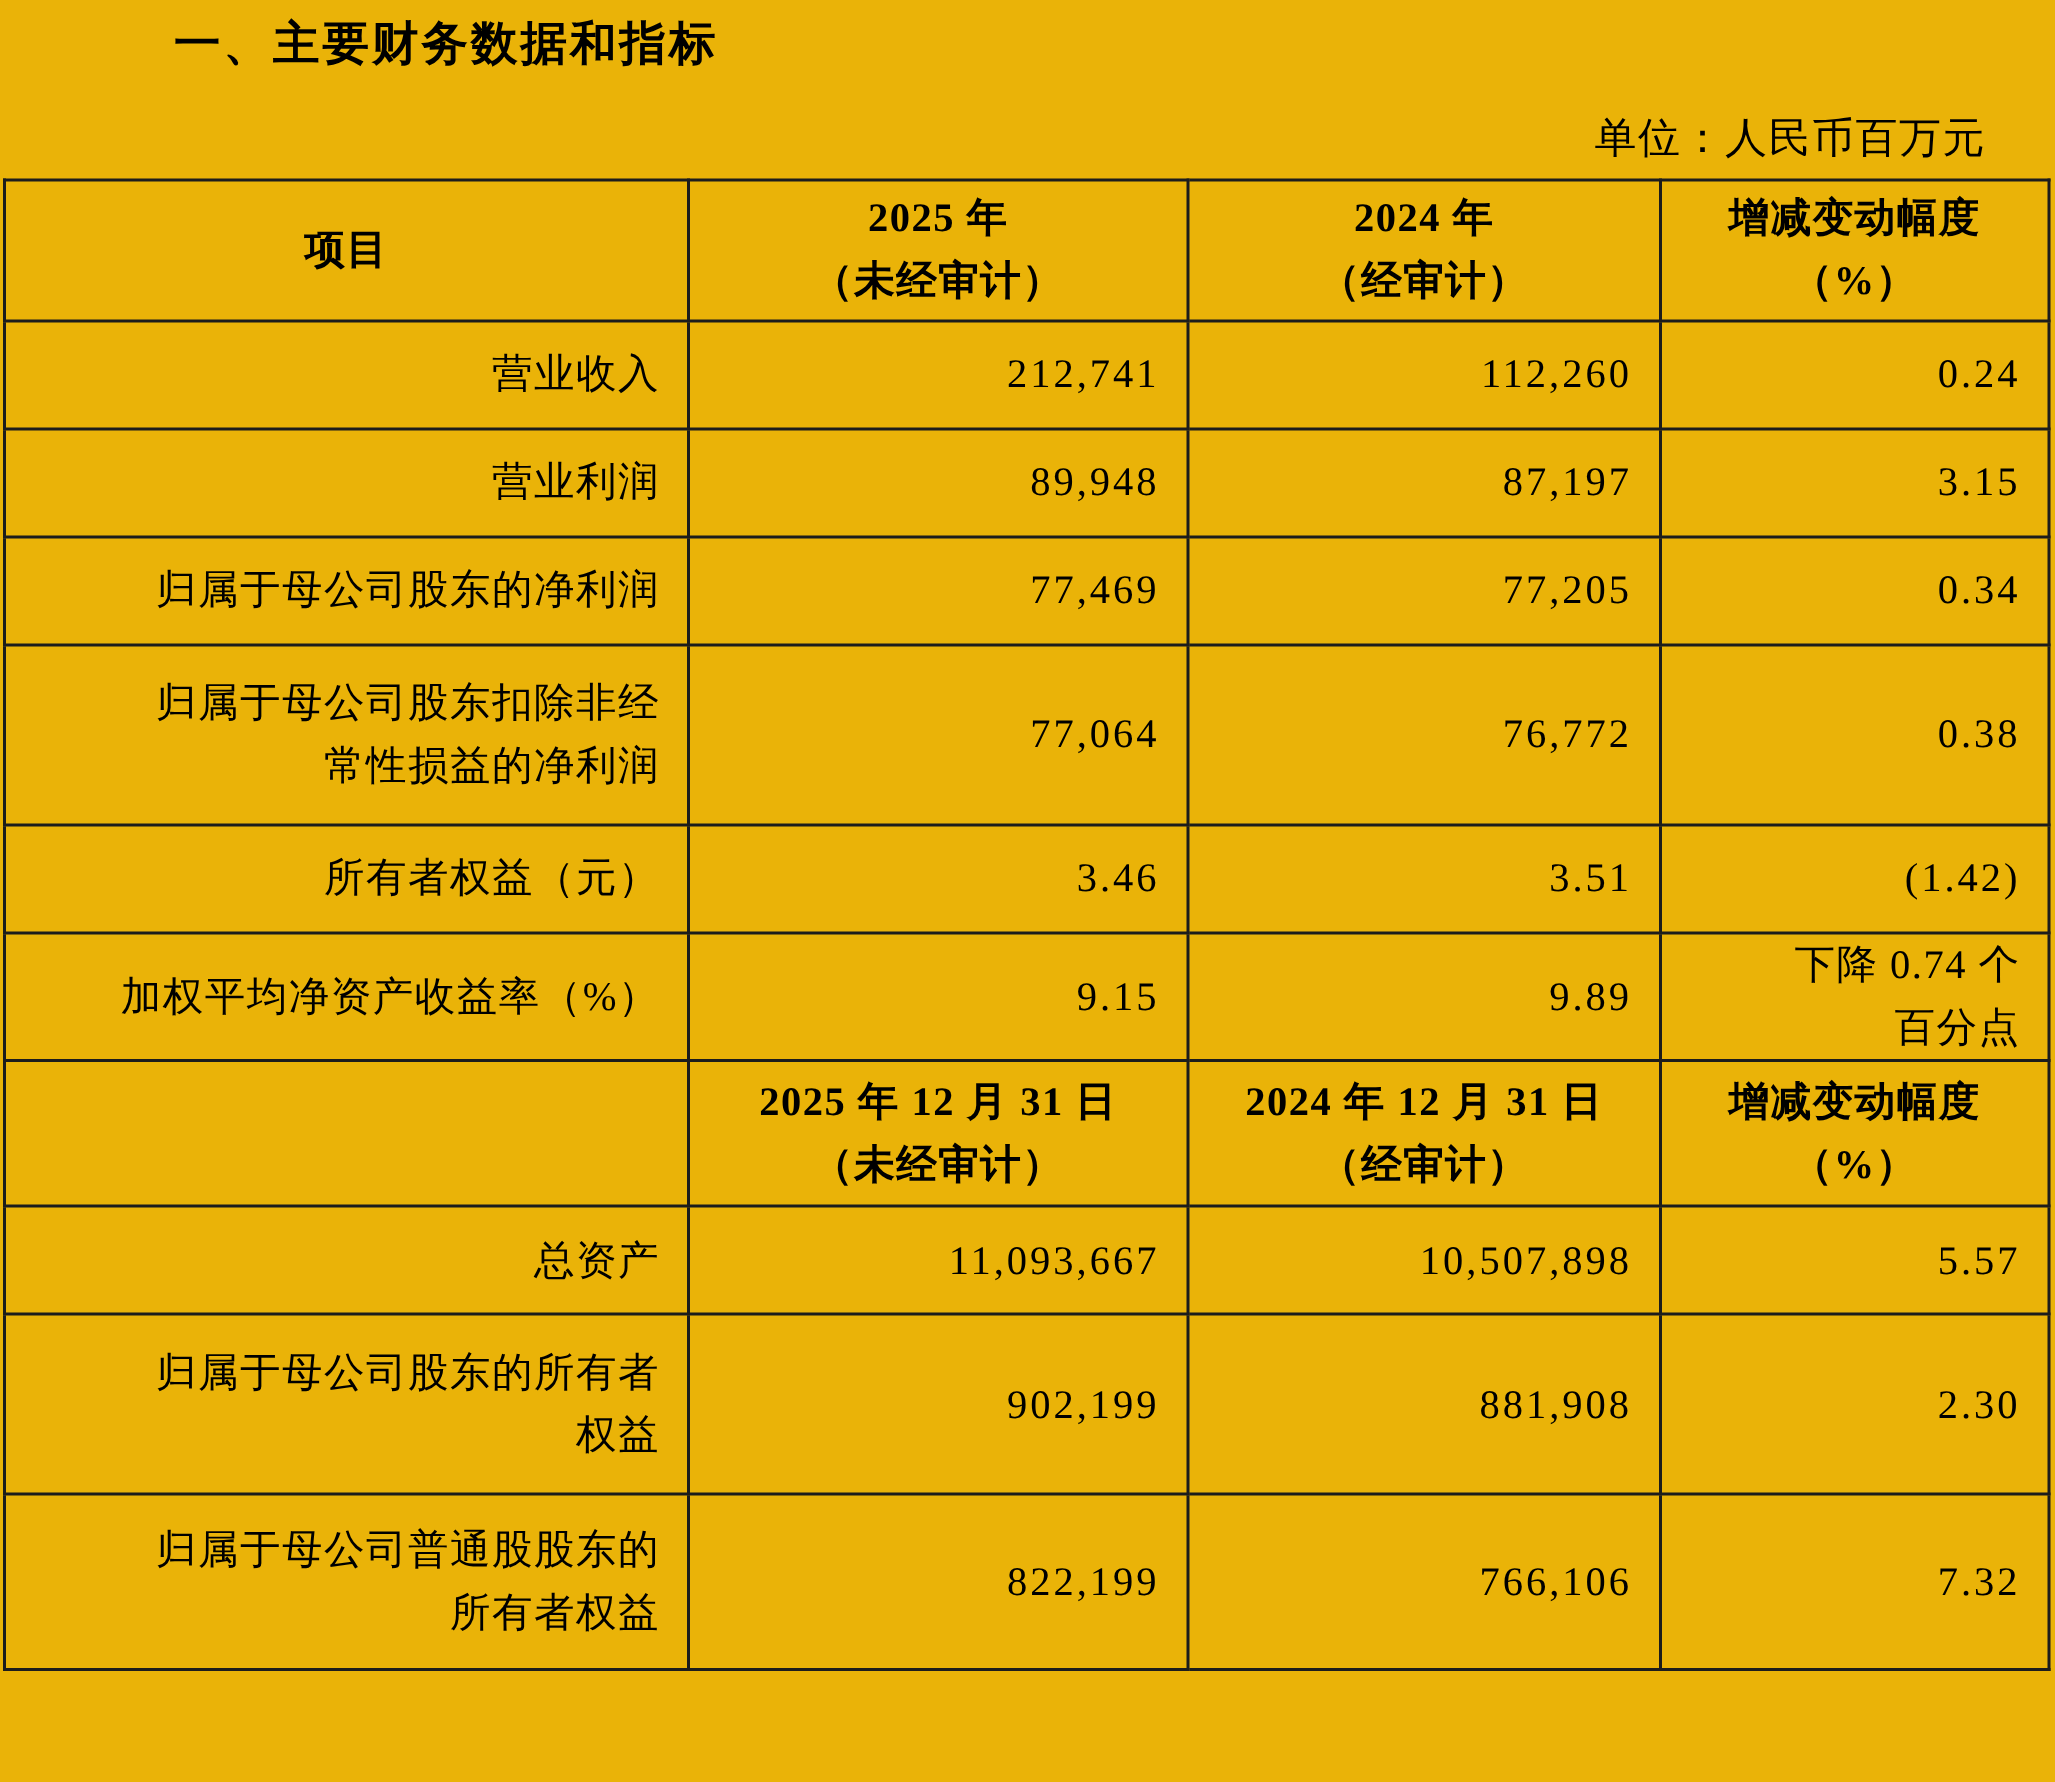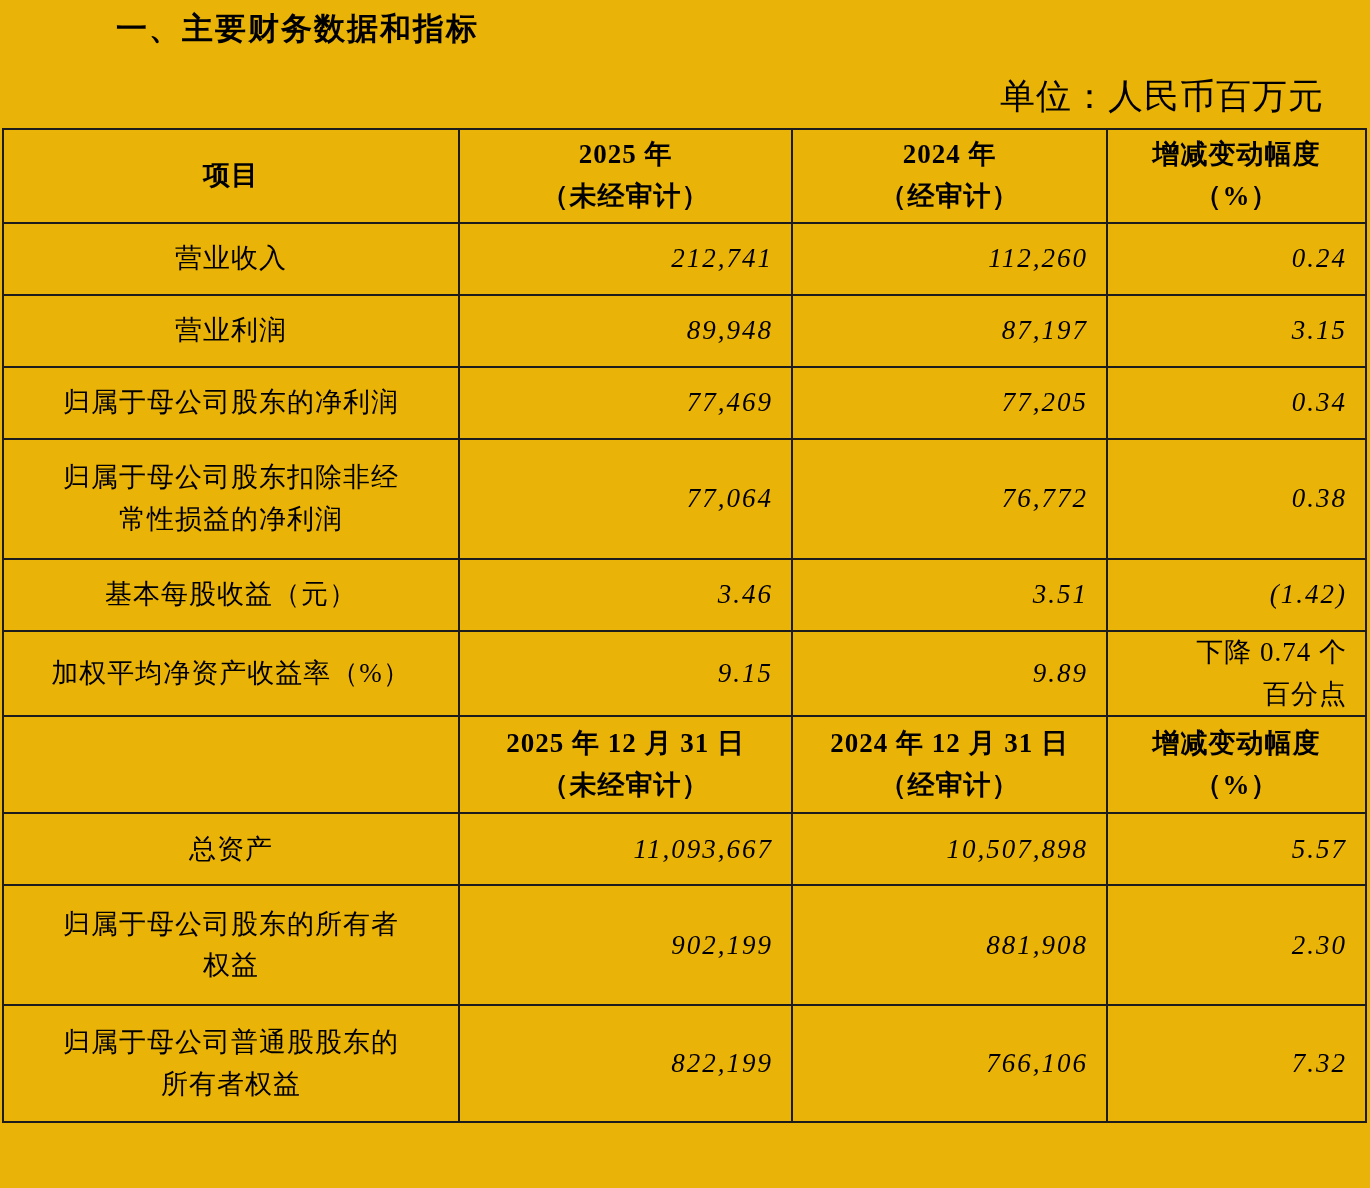--- a/index.html
+++ b/index.html
@@ -20,21 +20,21 @@
     margin: 0;
     padding: 10px 0 0 116px;
     font-size: 31px;
     font-weight: bold;
     letter-spacing: 2px;
     line-height: 1.25;
   }
   .unit {
     text-align: right;
     padding: 24px 46px 8px 0;
-    font-size: 35px;
+    font-size: 28px;
     letter-spacing: 1px;
   }
   table.fin {
     border-collapse: collapse;
     table-layout: fixed;
     width: 1363px;
     margin-left: 2px;
   }
   table.fin td {
     border: 2px solid #1c1c1c;
@@ -45,28 +45,27 @@
     white-space: pre-line;
     line-height: 1.55;
     overflow: hidden;
   }
   td.hd {
     text-align: center;
     font-weight: bold;
     letter-spacing: 1px;
   }
   td.item {
-    text-align: center;
+    text-align: right;
     letter-spacing: 1px;
   }
   td.num {
     text-align: right;
     padding-right: 22px;
     letter-spacing: 2px;
-    font-style: italic;
   }
   td.chg-text {
     text-align: right;
     padding-right: 20px;
     letter-spacing: 1px;
   }
   tr.r-head  { height: 94px; }
   tr.r-head2 { height: 97px; padding-left: 12px; }
   tr.r-single{ height: 72px; }
   tr.r-tall  { height: 120px; }
@@ -125,21 +124,21 @@
 
       <tr class="r-tall">
         <td class="item">归属于母公司股东扣除非经
 常性损益的净利润</td>
         <td class="num">77,064</td>
         <td class="num">76,772</td>
         <td class="num">0.38</td>
       </tr>
 
       <tr class="r-single">
-        <td class="item">基本每股收益（元）</td>
+        <td class="item">所有者权益（元）</td>
         <td class="num">3.46</td>
         <td class="num">3.51</td>
         <td class="num">(1.42)</td>
       </tr>
 
       <tr class="r-mid">
         <td class="item">加权平均净资产收益率（%）</td>
         <td class="num">9.15</td>
         <td class="num">9.89</td>
         <td class="chg-text">下降 0.74 个

